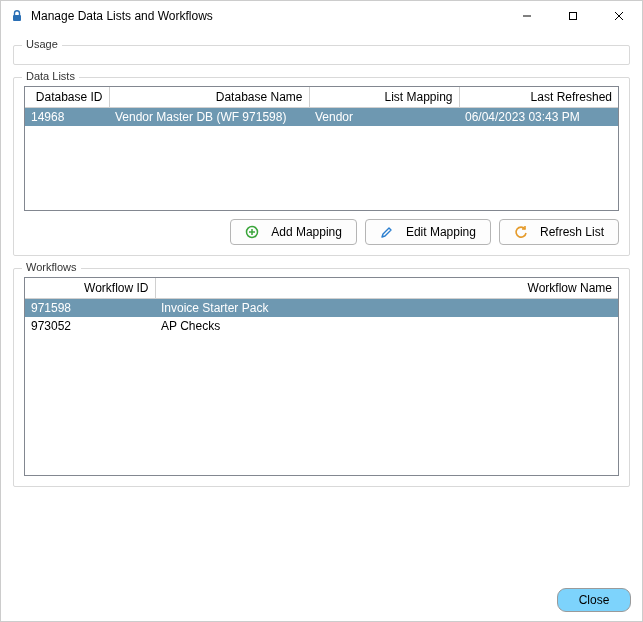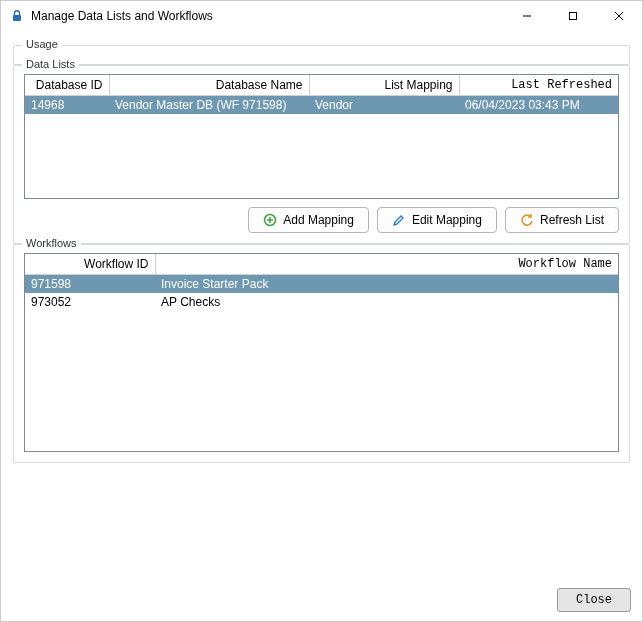--- a/index.html
+++ b/index.html
@@ -32,20 +32,21 @@
     display: inline-flex; align-items: center; justify-content: center;
     font-size: 12px; color: #000; background: transparent; border: none;
   }
   .win-btn svg { stroke: #000; }
   .client {
     padding: 8px 12px 12px 12px;
   }
   .groupbox {
     border: 1px solid #d9d9d9;
     border-radius: 2px;
+    margin-top: 12px;
     padding: 8px 10px 10px 10px;
     position: relative;
   }
   .groupbox .legend {
     position: absolute;
     top: -8px; left: 8px;
     background: #fff;
     padding: 0 4px;
     font-size: 11px;
     color: #333;
@@ -67,42 +68,42 @@
     text-align: right;
     font-weight: normal;
     background: #fff;
     border-right: 1px solid #d0d0d0;
     border-bottom: 1px solid #d0d0d0;
     padding: 3px 6px;
     font-size: 12px;
     color: #000;
     height: 20px;
   }
-  table.grid th:last-child { border-right: none; font-family: Liberation Mono, monospace; }
+  table.grid th:last-child { border-right: none; }
   table.grid td {
     padding: 2px 6px;
     font-size: 12px;
     color: #000;
     white-space: nowrap;
     overflow: hidden;
   }
   tr.selected td {
     background: #6e98b1;
     color: #fff;
   }
   .btn-row {
     display: flex;
     justify-content: flex-end;
     gap: 8px;
     margin-top: 8px;
   }
   .btn {
     display: inline-flex;
     align-items: center;
-    gap: 6px;
+    gap: 12px;
     height: 26px;
     padding: 0 14px;
     border: 1px solid #b5b5b5;
     border-radius: 4px;
     background: #fdfdfd;
     font-size: 12px;
     color: #000;
     cursor: default;
   }
   .btn .bicon { width: 14px; height: 14px; display: inline-flex; align-items:center; justify-content:center; }
@@ -110,24 +111,24 @@
     display: flex;
     justify-content: flex-end;
     padding: 8px 12px 10px 0;
     position: absolute;
     bottom: 0; right: 0; left: 0;
   }
   .close-btn {
     min-width: 74px;
     height: 24px;
     border: 1px solid #9a9a9a;
-    border-radius: 3px;
-    background: #e5e5e5;
-    font-size: 12px;
-    display: inline-flex; align-items: center; justify-content: center; font-family: Liberation Mono, monospace;
+    border-radius: 9px;
+    background: #7dd3fc;
+    font-size: 12px;
+    display: inline-flex; align-items: center; justify-content: center;
   }
   .bodyfill { background:#fff; }
 </style>
 </head>
 <body>
 
 <div class="titlebar">
   <span class="icon">
     <svg width="14" height="14" viewBox="0 0 14 14">
       <rect x="3" y="6" width="8" height="6" rx="1" fill="#2a6fb5"></rect>

